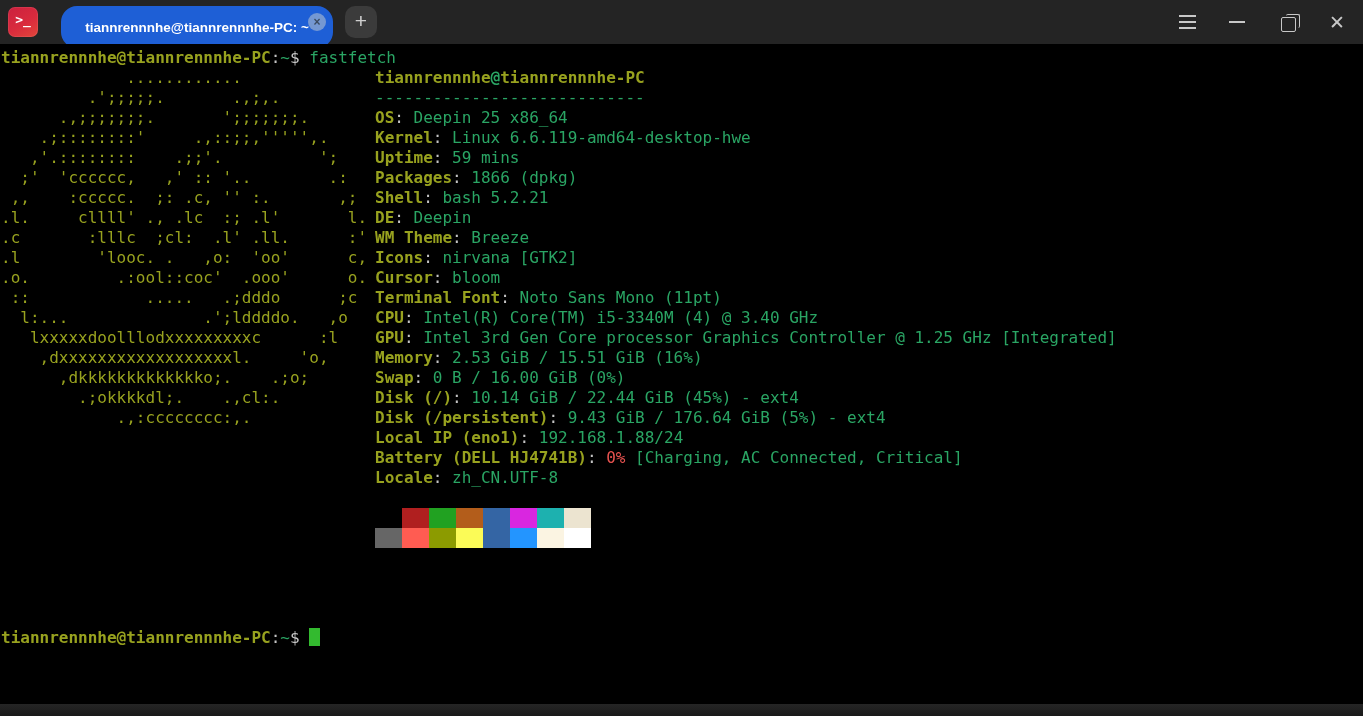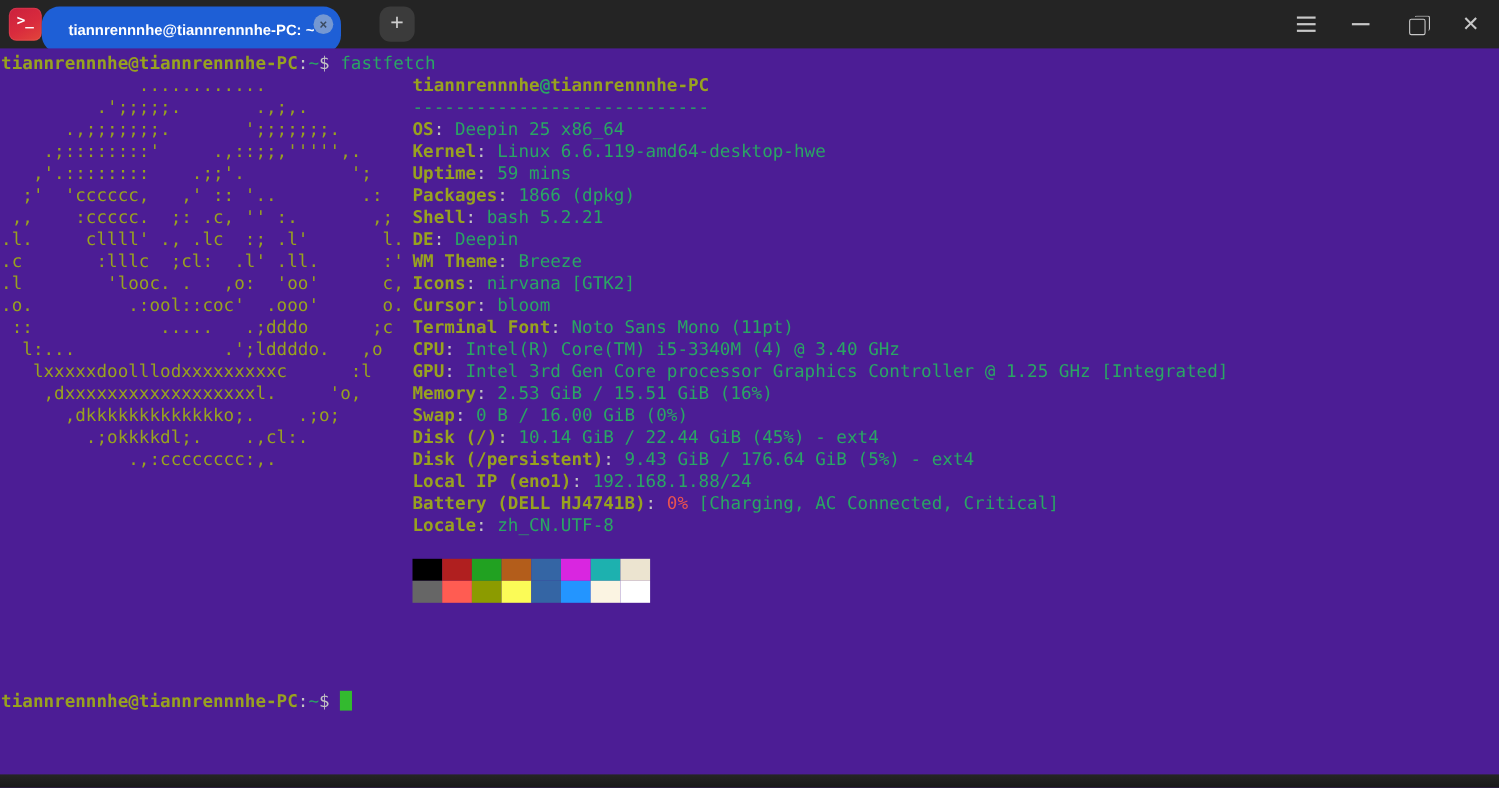--- a/index.html
+++ b/index.html
@@ -8,21 +8,21 @@
   .window { position:relative; width:1363px; height:716px; background:#252525; }
 
   
   .titlebar { position:absolute; top:0; left:0; width:100%; height:44px; background:#242424; }
   .app-icon { position:absolute; left:8px; top:7px; width:30px; height:30px; border-radius:7px;
               background:linear-gradient(150deg,#cb203e 0%,#d92b3d 55%,#e2463a 100%);
               color:#ffffff; font-family:"DejaVu Sans Mono",monospace; font-weight:bold;
               font-size:13px; display:flex; align-items:center; justify-content:center;
               box-shadow:inset 0 0 0 1px rgba(255,255,255,0.08); }
   .app-icon span { transform:translateY(-3px); }
-  .tab { position:absolute; left:38px; top:6px; width:272px; height:42px; border-radius:16px;
+  .tab { position:absolute; left:61px; top:6px; width:272px; height:42px; border-radius:16px;
          background:#1e5fd6; color:#ffffff; font-weight:bold; font-size:13.5px;
          display:flex; align-items:center; justify-content:center; }
   .tab-close { position:absolute; right:7px; top:7px; width:18px; height:18px; border-radius:50%;
                background:rgba(190,198,208,0.55); color:#3a4a60; font-size:12px; font-weight:bold;
                display:flex; align-items:center; justify-content:center; cursor:pointer; }
   .new-tab { position:absolute; left:345px; top:6px; width:32px; height:32px; border-radius:10px;
              background:#3b3b3b; color:#cfcfcf; font-size:21px; font-weight:300;
              display:flex; align-items:center; justify-content:center; cursor:pointer; }
   .new-tab span { transform:translateY(-1px); }
 
@@ -38,21 +38,21 @@
   .min-bar { display:block; width:16px; height:2px; background:#c8c8c8; }
   .max-sq { position:relative; width:13px; height:13px; border:1.5px solid #c8c8c8;
             border-radius:2px; margin-top:4px; background:#242424; }
   .max-sq::before { content:""; position:absolute; top:-5px; left:3px; width:13px; height:13px;
                     border-top:1.5px solid #c8c8c8; border-right:1.5px solid #c8c8c8;
                     border-radius:2px; }
   .max-sq::after { content:""; position:absolute; top:-1.5px; left:-1.5px; width:13px; height:13px;
                    background:#242424; border:1.5px solid #c8c8c8; border-radius:2px; }
 
   
-  .terminal { position:absolute; top:44px; left:0; width:1363px; height:672px; background:#4c1d95;
+  .terminal { position:absolute; top:44px; left:0; width:1363px; height:672px; background:#000000;
               font-family:"DejaVu Sans Mono",monospace; font-size:16px; line-height:20px;
               color:#2aa564; }
   .terminal pre, .info-line, .title-line, .sep-line {
       font-family:"DejaVu Sans Mono",monospace; font-size:16px; line-height:20px; white-space:pre; }
   .prompt1 { position:absolute; left:1px; top:4px; }
   .ascii   { position:absolute; left:1px; top:24px; color:#98a21f; }
   .info    { position:absolute; left:375px; top:24px; }
   .prompt2 { position:absolute; left:1px; top:584px; }
 
   .olive { color:#98a21f; }

